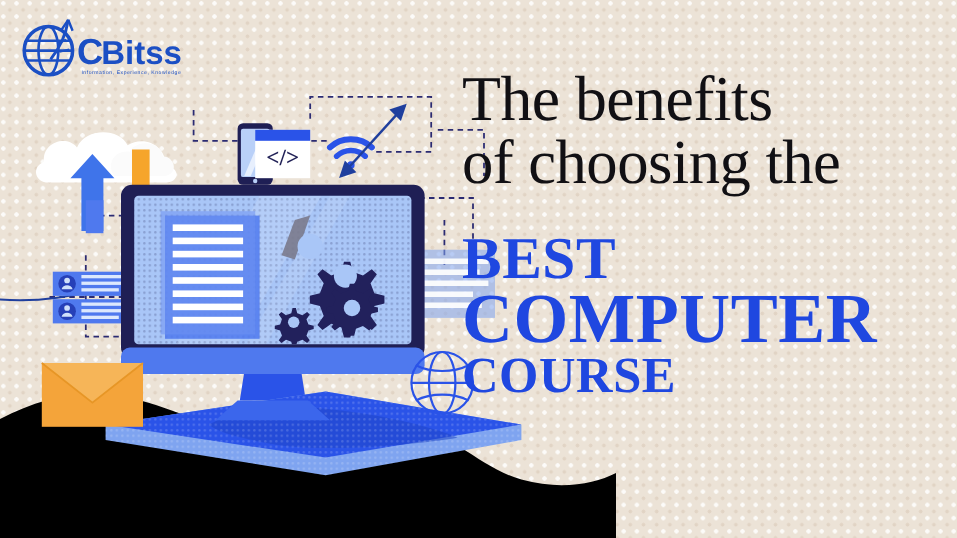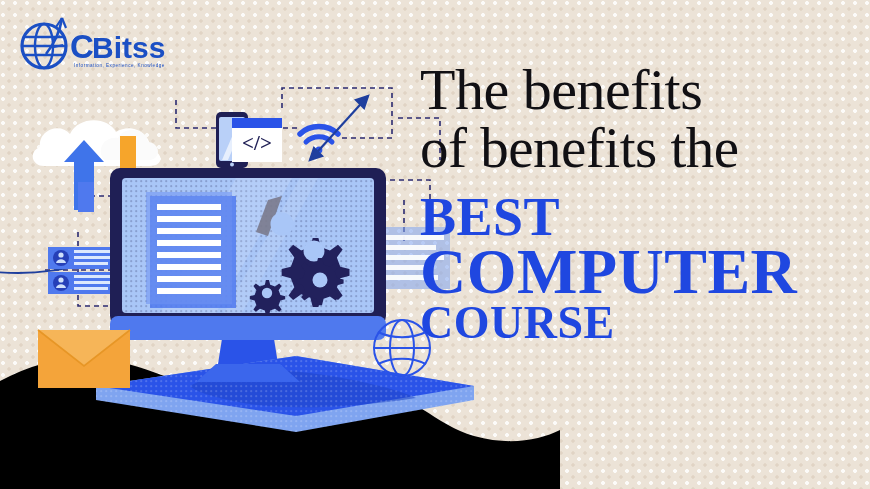--- a/index.html
+++ b/index.html
@@ -32,21 +32,21 @@
     font-size:58px;line-height:0.97;letter-spacing:-.5px;
     display:block;white-space:nowrap;
   }
   .hl-blue{
     font-family:"Liberation Serif","DejaVu Serif",serif;
     font-weight:700;color:#1f47e0;
     font-size:59px;line-height:1.0;letter-spacing:.5px;
     display:block;white-space:nowrap;
   }
   #hl-l2{font-size:57px;margin-top:2px;}
-  #hl-b1{margin-top:14px;font-size:54px;}
+  #hl-b1{margin-top:32px;font-size:54px;}
   #hl-b2{font-size:64px;margin-top:-4px;}
   #hl-b3{font-size:46px;margin-top:-4px;}
 
   
   #art{position:absolute;left:0;top:0;width:560px;height:489px;}
   #art svg{display:block;}
 </style>
 </head>
 <body>
 
@@ -250,19 +250,19 @@
         <path d="M44 30 L52 26 M46 37 L55 35" fill="none" stroke="#1b4fc4" stroke-width="1.8"></path>
       </g>
       <text x="62" y="48" font-family="Liberation Sans, sans-serif" font-size="33" font-weight="700" fill="#1b4fc4">C</text>
       <text x="84" y="48" font-family="Liberation Sans, sans-serif" font-size="30" font-weight="700" fill="#1b4fc4">Bitss</text>
       <text x="66" y="57" font-family="Liberation Sans, sans-serif" font-size="4.6" letter-spacing="0.5" fill="#1b4fc4">Information, Experience, Knowledge</text>
     </svg>
   </div>
 
   <div id="headline">
     <span class="hl-serif" id="hl-l1">The benefits</span>
-    <span class="hl-serif" id="hl-l2">of benefits the</span>
+    <span class="hl-serif" id="hl-l2">of choosing the</span>
     <span class="hl-blue" id="hl-b1">BEST</span>
     <span class="hl-blue" id="hl-b2">COMPUTER</span>
     <span class="hl-blue" id="hl-b3">COURSE</span>
   </div>
 
 </div>
 
 </body></html>

